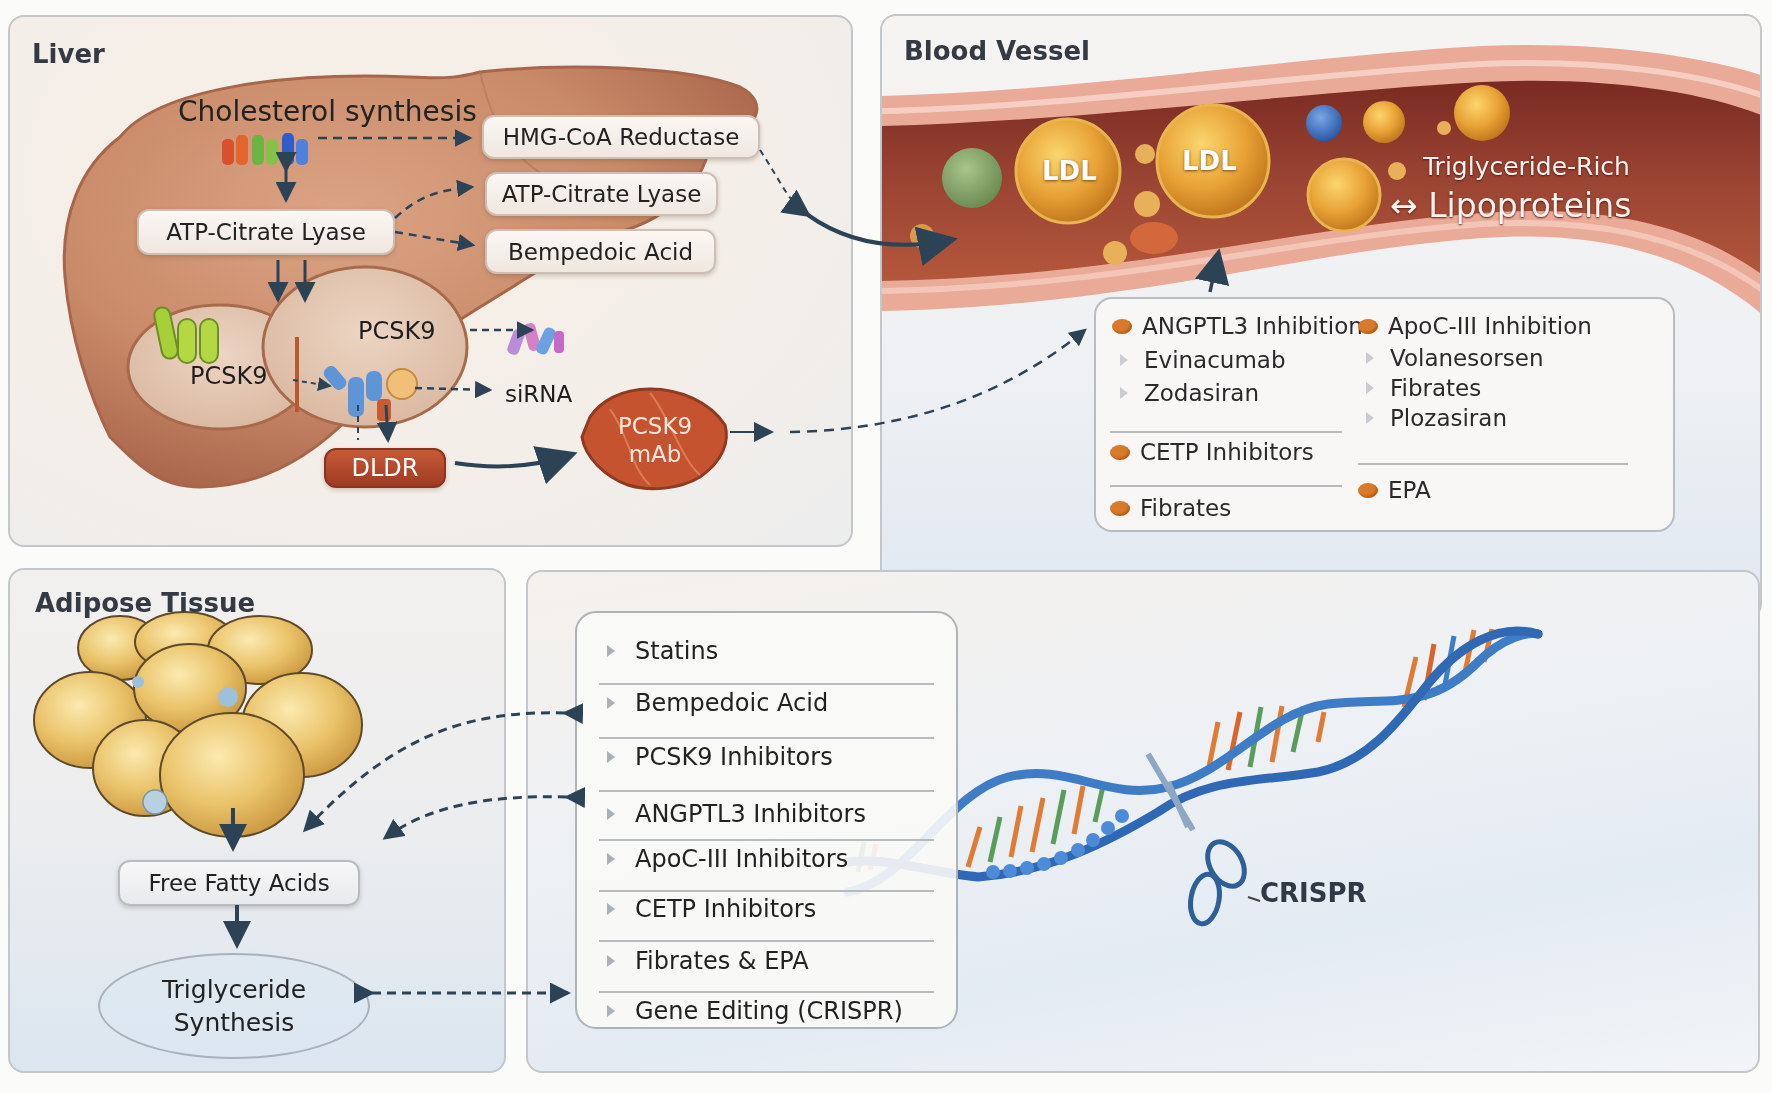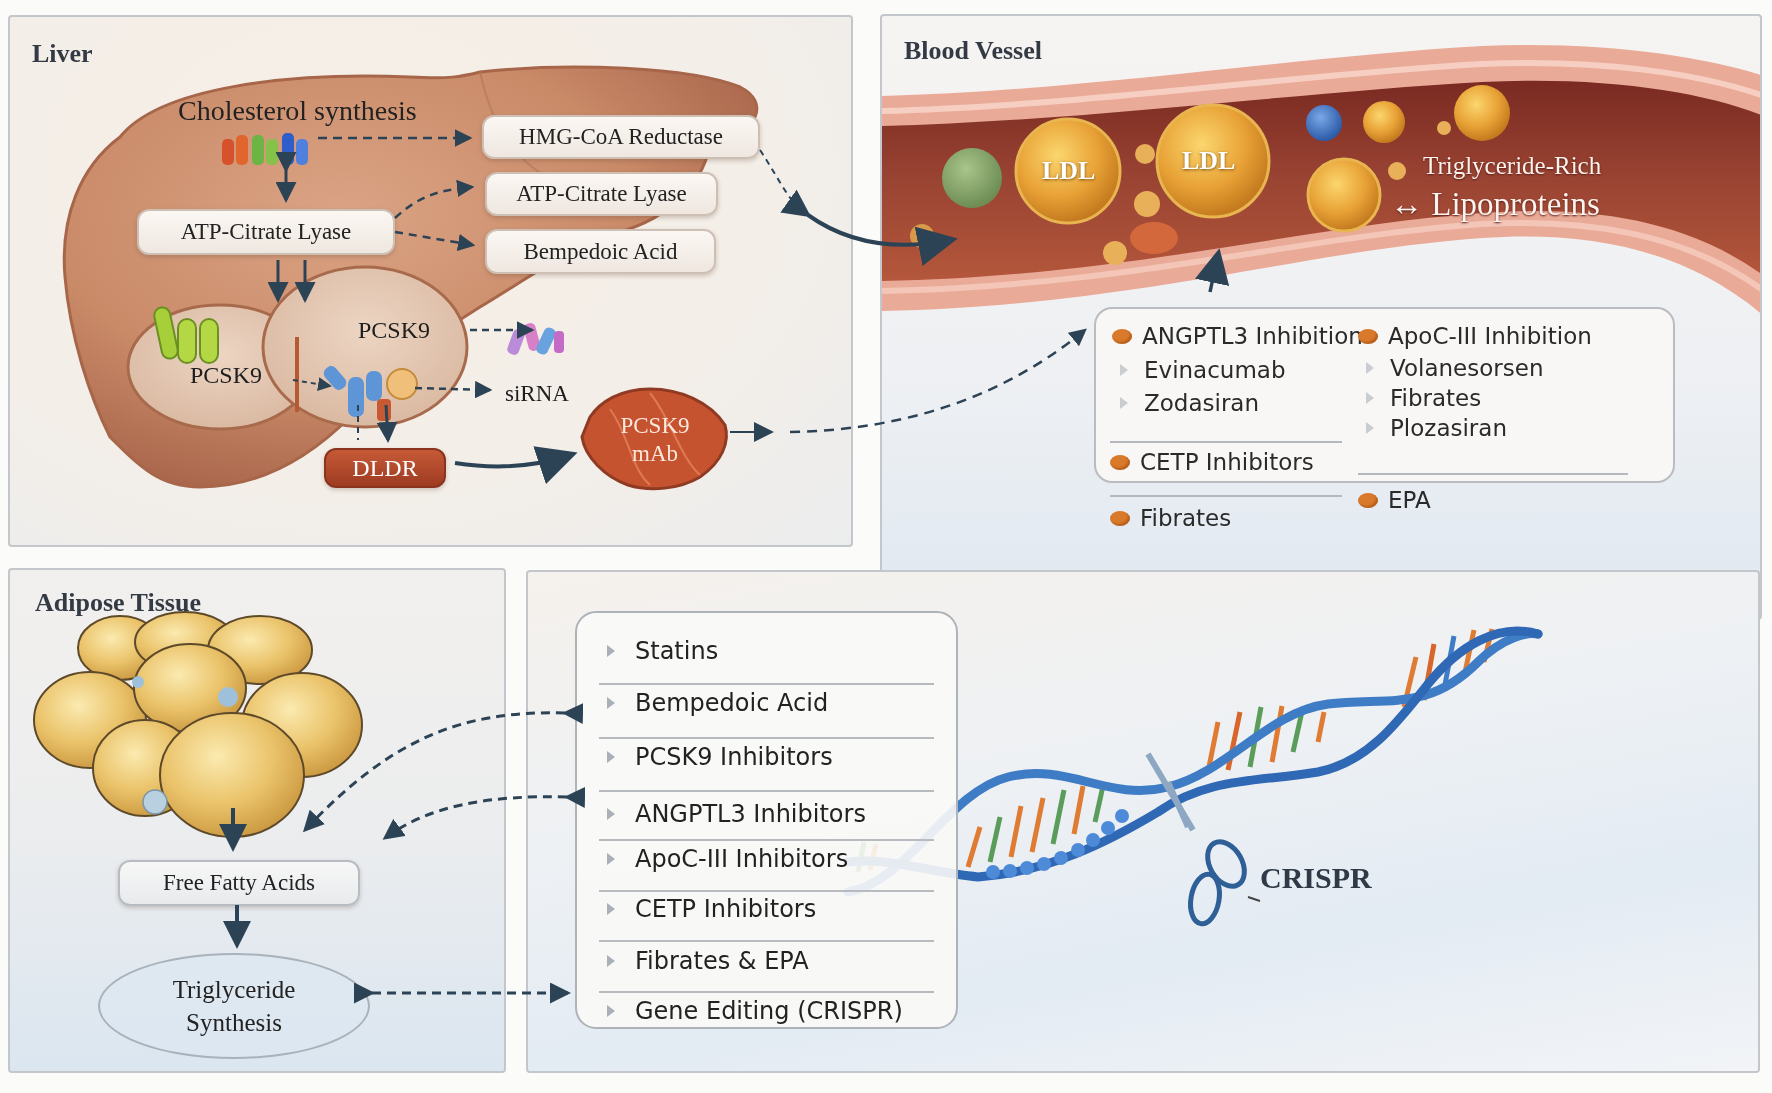--- a/index.html
+++ b/index.html
@@ -1,33 +1,33 @@
 <!DOCTYPE html>
 <html><head>
 <meta charset="utf-8">
 <style>
   html, body { margin:0; padding:0; }
   body { width:1772px; height:1093px; position:relative; overflow:hidden;
          background:#fbfbfa; font-family:"DejaVu Sans", sans-serif; color:#222; }
-  .panel { position:absolute; border:2px solid #c3c6ca; border-radius:4px; box-sizing:border-box; overflow:hidden;font-family:Liberation Serif, serif; }
+  .panel { position:absolute; border:2px solid #c3c6ca; border-radius:16px; box-sizing:border-box; overflow:hidden; }
   #liver-panel { left:8px; top:15px; width:845px; height:532px;
      background: radial-gradient(ellipse at 40% 30%, #f6efe6 0%, #f3eee8 60%, #ecedee 100%); }
   #vessel-panel { left:880px; top:14px; width:882px; height:606px;
      background: linear-gradient(180deg, #f6f4f2 0%, #eef0f3 60%, #dfe8f1 100%); }
   #adipose-panel { left:8px; top:568px; width:498px; height:505px;
      background: linear-gradient(180deg, #f2f0ee 0%, #ecedee 50%, #dbe6f0 100%); }
   #therapy-panel { left:526px; top:570px; width:1234px; height:503px;
      background: linear-gradient(170deg, #f5f1ec 0%, #eef1f4 40%, #e3ebf3 70%, #f2f4f7 100%); }
   .panel-title { position:absolute; font-weight:bold; font-size:26px; color:#333a44; }
   .overlay { position:absolute; left:0; top:0; width:1772px; height:1093px; pointer-events:none; }
   .box { position:absolute; background:linear-gradient(180deg,#fbf7f3,#efe7e0); border:2px solid #cdbfb3;
          border-radius:12px; box-sizing:border-box; font-size:23px; color:#222; display:flex;
          align-items:center; justify-content:center; box-shadow:0 2px 4px rgba(90,60,40,0.25); white-space:nowrap; }
   .txt { position:absolute; white-space:nowrap; }
-  .drug-box { position:absolute; left:1094px; top:307px; width:581px; height:176px; border:2px solid #b9bcc0;
+  .drug-box { position:absolute; left:1094px; top:297px; width:581px; height:235px; border:2px solid #b9bcc0;
               border-radius:18px; background:rgba(250,248,245,0.93); box-sizing:border-box;padding-left:8px; }
   .drug-item { position:absolute; font-size:23px; color:#2a2a2a; white-space:nowrap; display:flex; align-items:center; }
   .dot { width:20px; height:15px; border-radius:50%; background:#d9792a; margin-right:10px;
          box-shadow: inset -2px -2px 2px rgba(120,50,0,0.35); }
   .tri { width:0; height:0; border-left:8px solid #aab0b8; border-top:6px solid transparent;
          border-bottom:6px solid transparent; margin-right:16px; }
   .sep { position:absolute; height:2px; background:#b5b8bc; }
   .list-box { position:absolute; left:575px; top:611px; width:383px; height:418px; border:2px solid #aeb3b9;
               border-radius:21px; background:rgba(250,249,247,0.9); box-sizing:border-box; }
   .list-row { position:absolute; left:22px; right:20px; height:50px; display:flex; align-items:center;
@@ -285,21 +285,21 @@
     </g>
 
     <g stroke="#2f5f97" stroke-width="5" fill="none">
       <line x1="620" y1="182" x2="665" y2="258" stroke="#8ea8c4" stroke-width="6"></line>
       <line x1="640" y1="210" x2="660" y2="255" stroke="#8ea8c4" stroke-width="6"></line>
       <ellipse cx="698" cy="292" rx="16" ry="24" transform="rotate(-30 698 292)"></ellipse>
       <ellipse cx="677" cy="327" rx="14" ry="25" transform="rotate(10 677 327)"></ellipse>
     </g>
     <line x1="720" y1="325" x2="732" y2="329" stroke="#444" stroke-width="2"></line>
   </svg>
-  <div class="txt" style="left:732px;top:289px;font-size:30px;font-weight:bold;color:#2f3a46">CRISPR</div>
+  <div class="txt" style="left:732px;top:306px;font-size:26px;font-weight:bold;color:#2f3a46">CRISPR</div>
 </div>
 
 <div class="list-box">
   <div class="list-row" style="top:13px">
       <span class="tri"></span>
       <span>Statins</span>
     </div>
   <div class="list-sep" style="top:70px"></div>
   <div class="list-row" style="top:65px">
       <span class="tri"></span>

